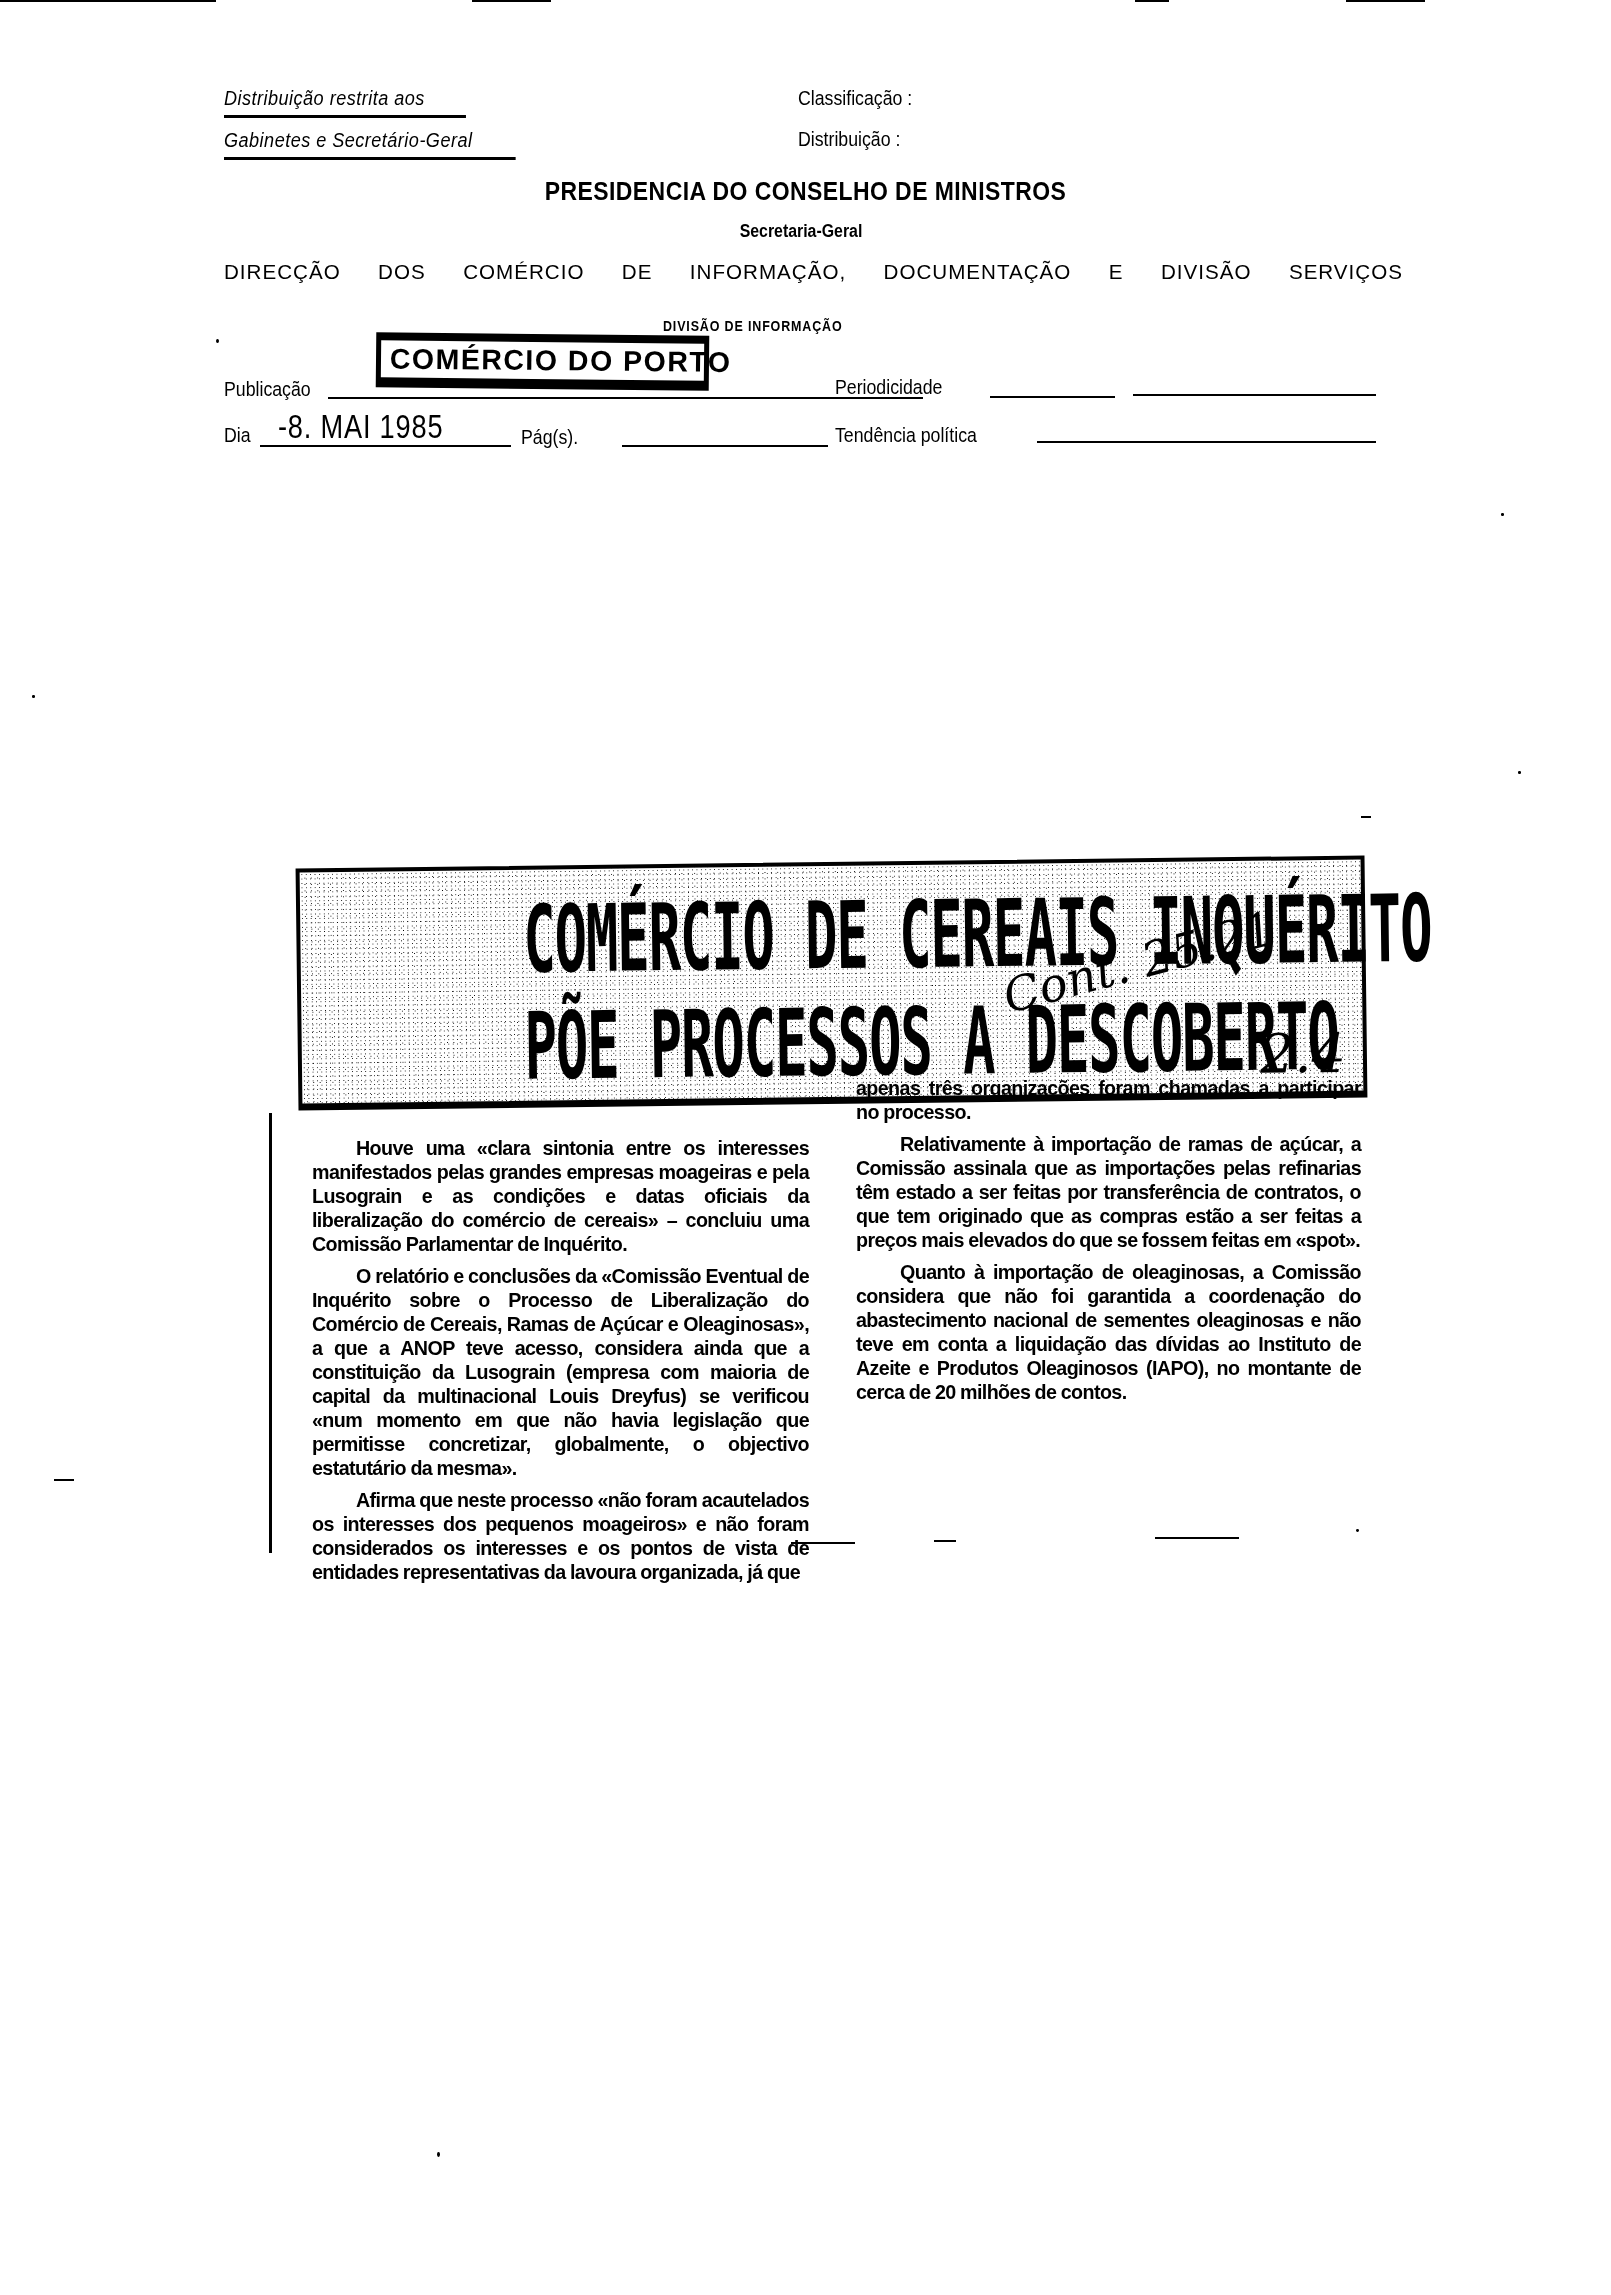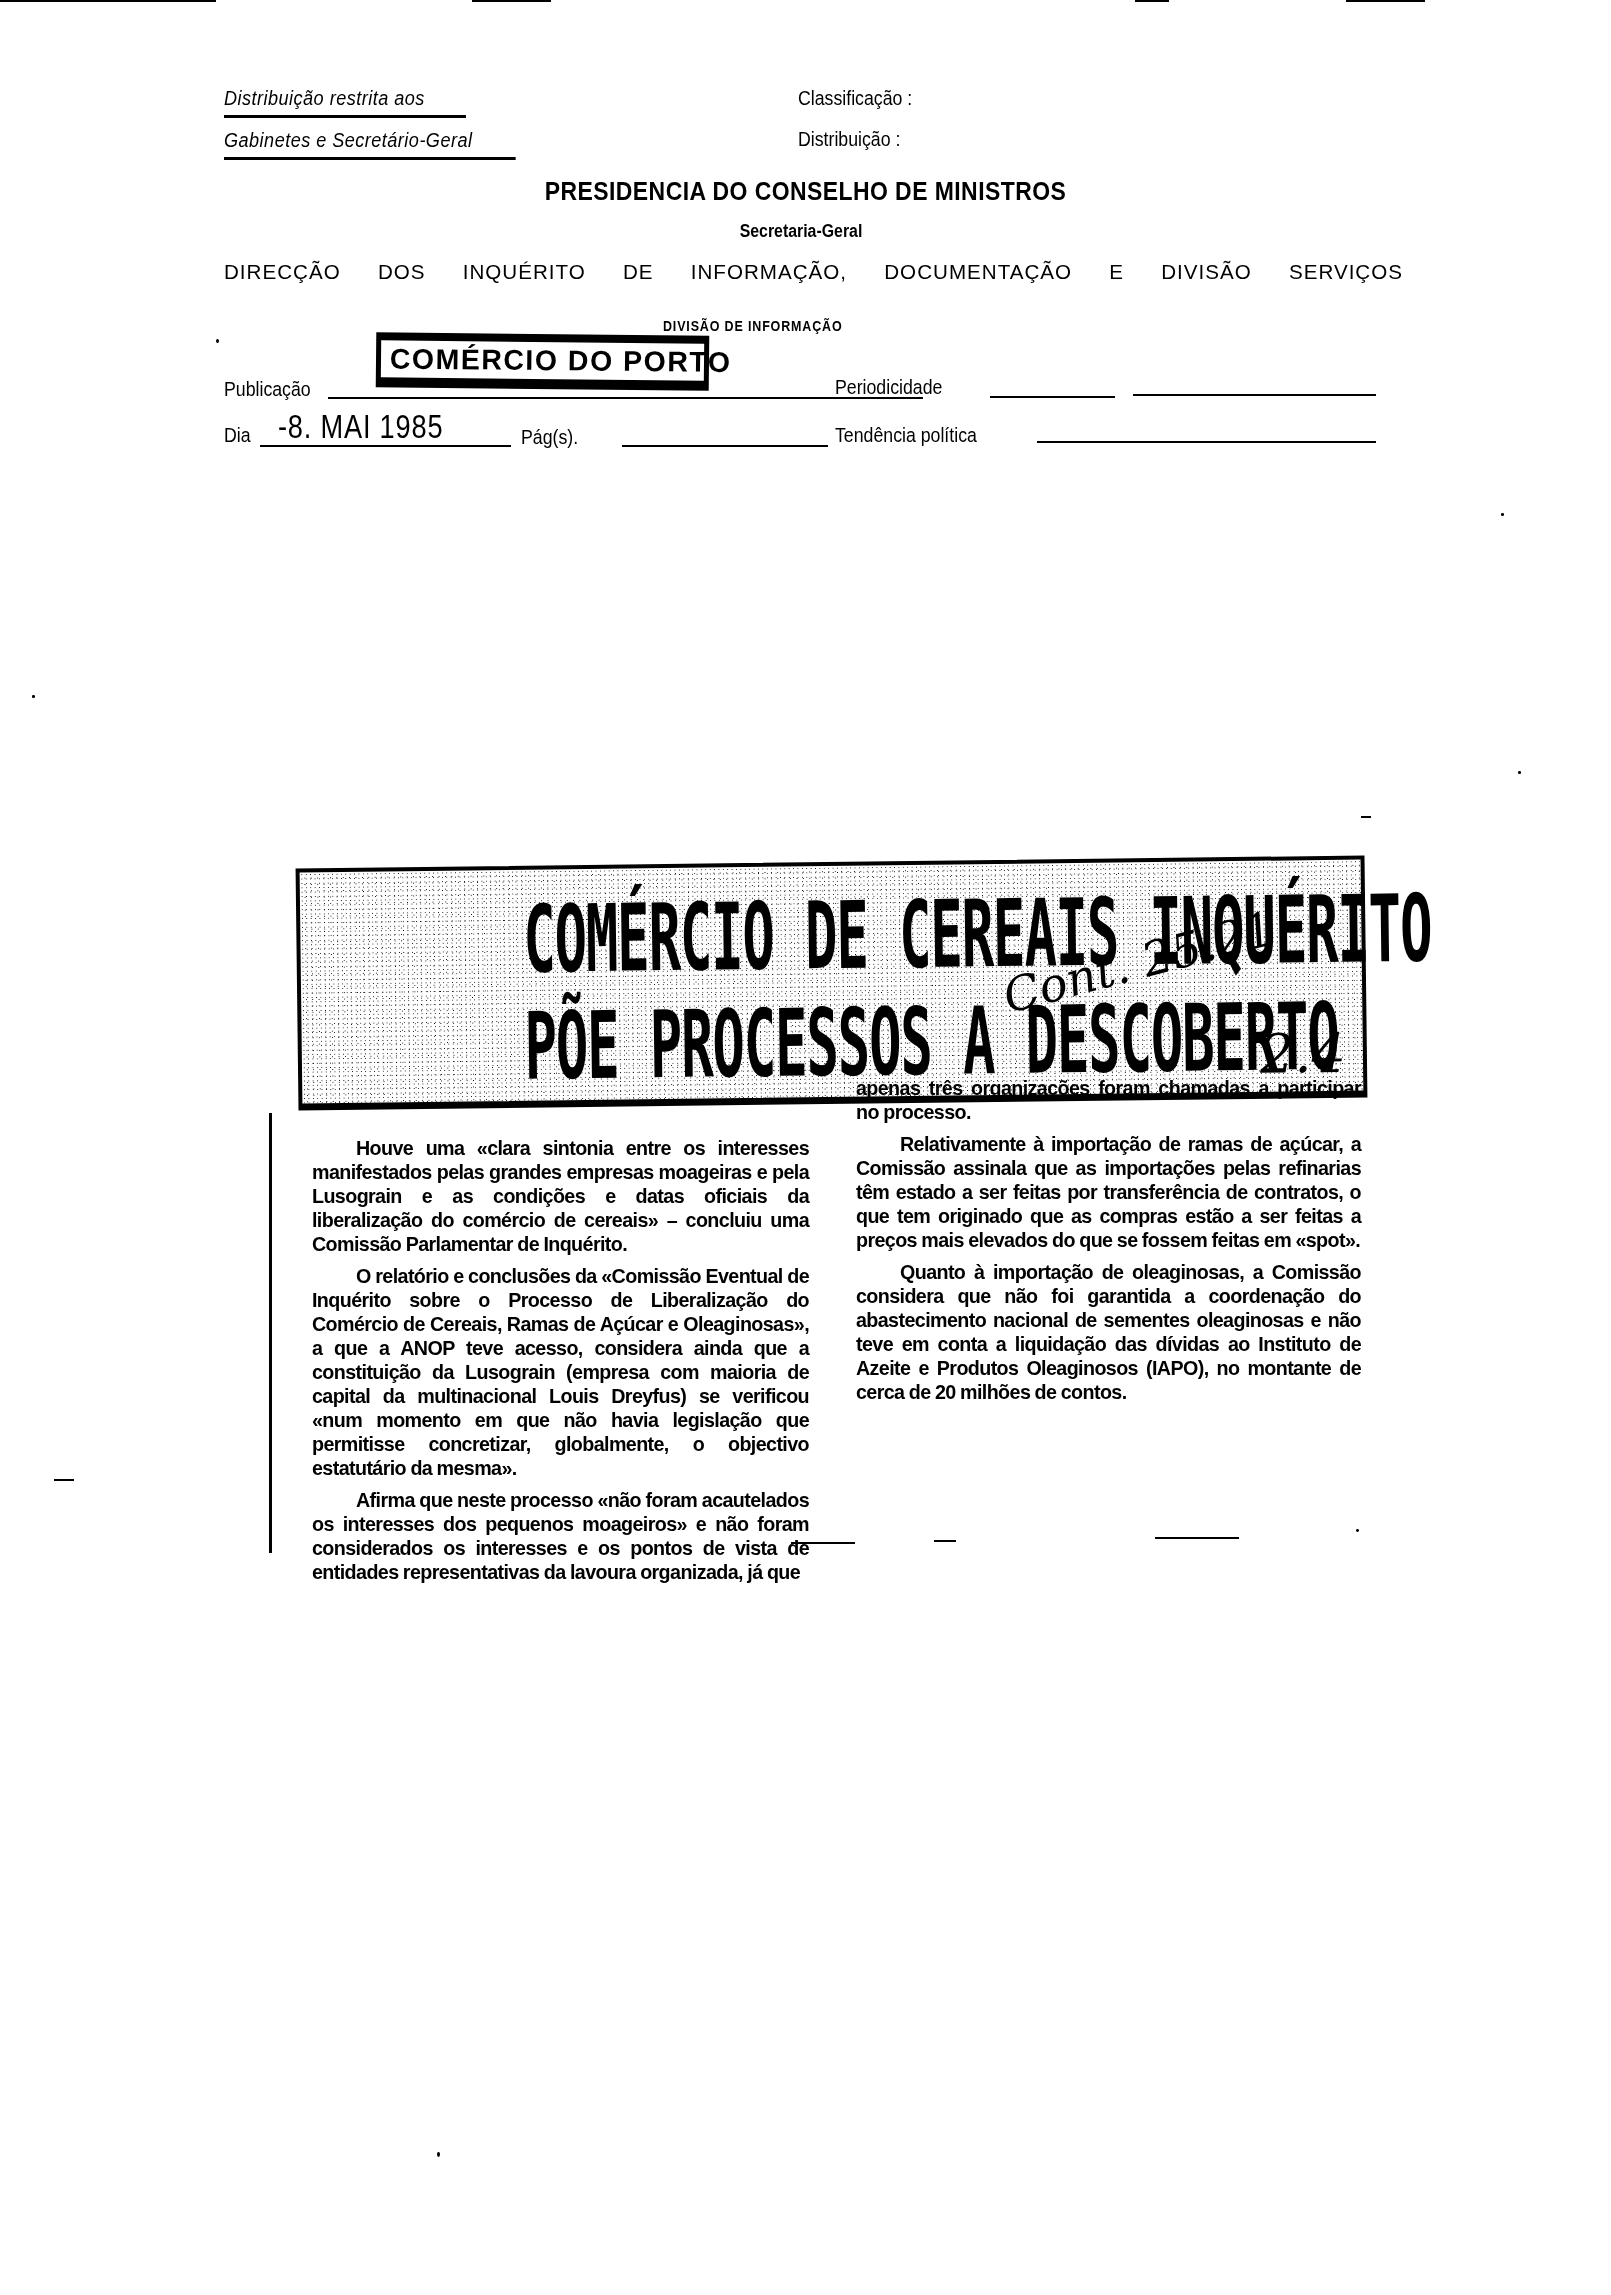--- a/index.html
+++ b/index.html
@@ -70,21 +70,21 @@
 
 <div class="abs hdr-label" style="left:798px;top:87px;">Classificação :</div>
 <div class="abs hdr-label" style="left:798px;top:128px;">Distribuição :</div>
 
 <div class="abs title-main" style="left:383px;top:177px;width:845px;">PRESIDENCIA DO CONSELHO DE MINISTROS</div>
 <div class="abs subtitle" style="left:678px;top:220px;width:246px;">Secretaria-Geral</div>
 
 <div class="abs direccao" style="left:224px;top:260px;justify-content:space-between;">
   <span>DIRECÇÃO</span>
   <span>DOS</span>
-  <span>INQUÉRITO</span>
+  <span>COMÉRCIO</span>
   <span>DE</span>
   <span>INFORMAÇÃO,</span>
   <span>DOCUMENTAÇÃO</span>
   <span>E</span>
   <span>DIVISÃO</span>
   <span>SERVIÇOS</span>
 </div>
 
 <div class="abs divisao" style="left:663px;top:318px;">DIVISÃO DE INFORMAÇÃO</div>
 <div class="speck" style="left:216px;top:339px;width:2.9px;height:3.9px;"></div>

